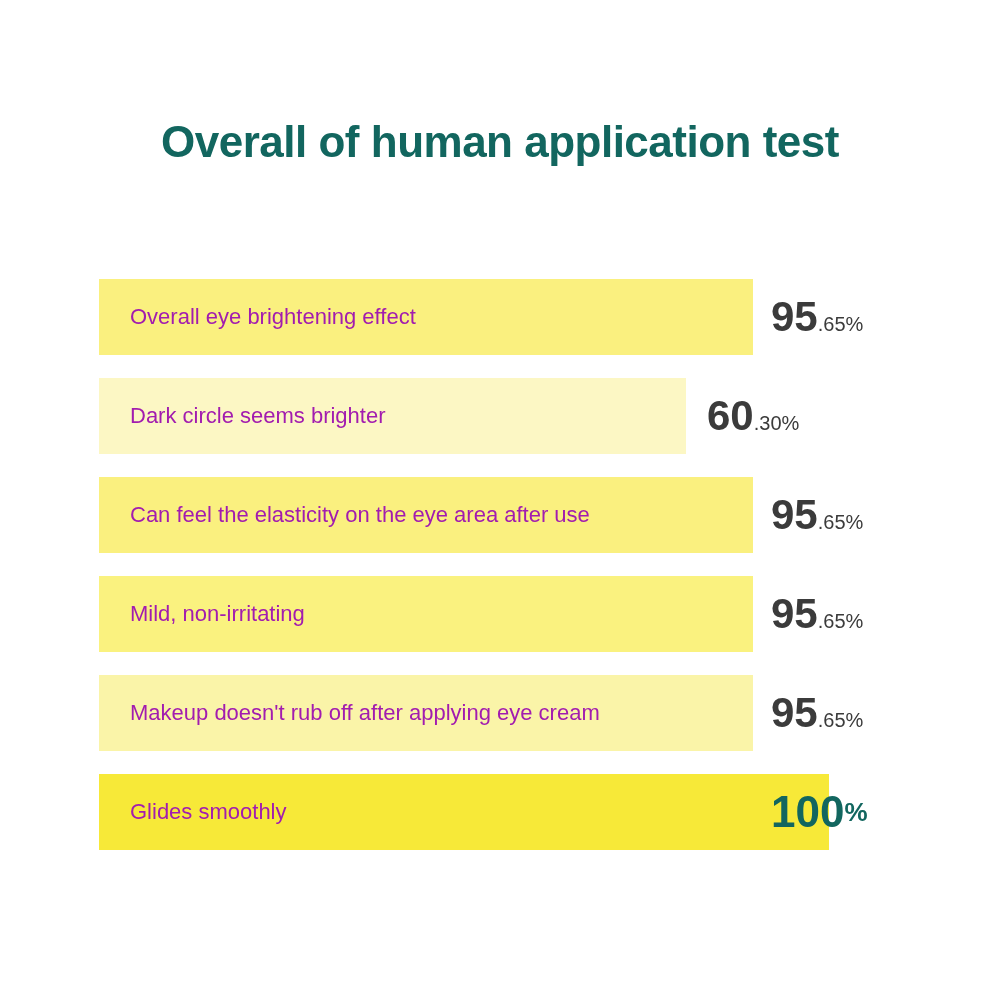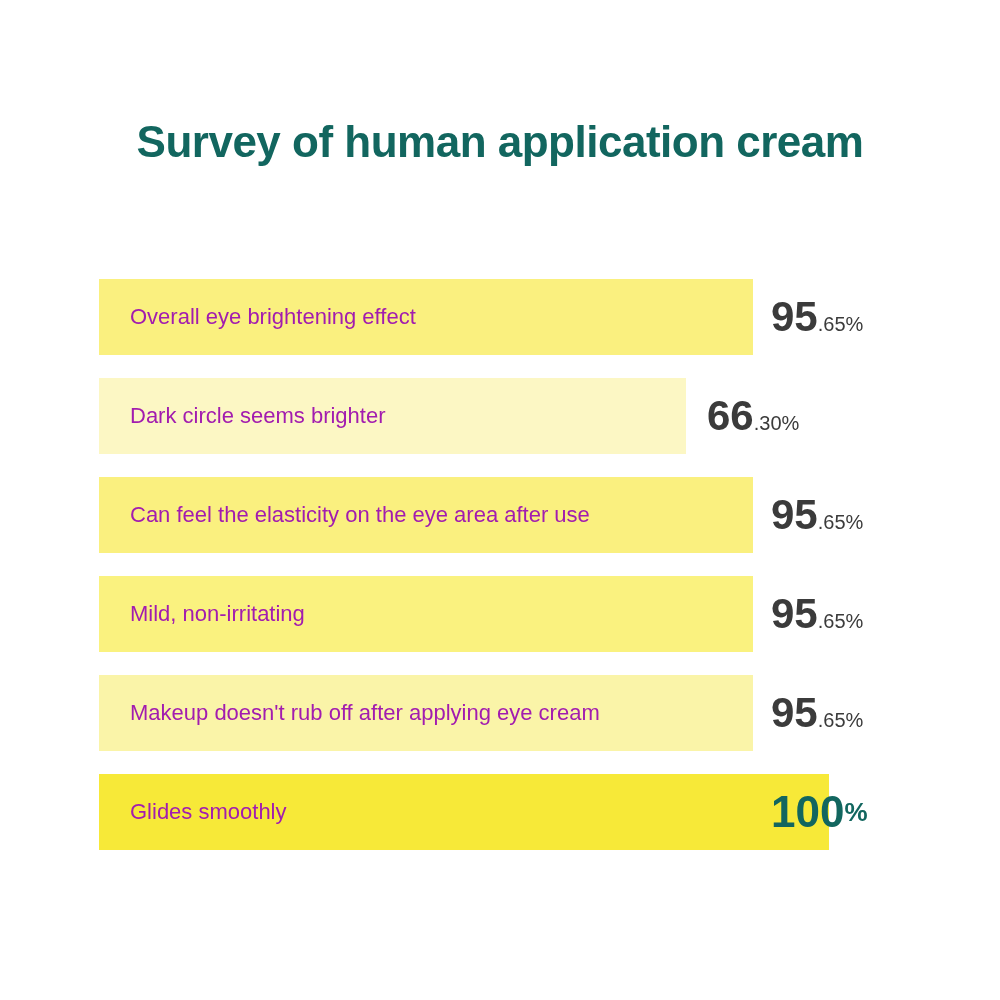--- a/index.html
+++ b/index.html
@@ -95,42 +95,42 @@
     font-size: 26px;
     font-weight: bold;
     color: #12665f;
   }
 </style>
 </head>
 <body>
 
 <div class="poster">
 
-  <div class="chart-title">Survey of human application cream</div>
+  <div class="chart-title">Overall of human application test</div>
 
   <div class="bars">
 
     <div class="bar-row">
       <div class="bar-track">
         <div class="bar-fill" style="width: 654px; background: #faf07f;"></div>
       </div>
       <div class="bar-label">Overall eye brightening effect</div>
       <div class="bar-value" style="left: 672px;">
         <span class="vmain">95</span>
           <span class="vdec">.65%</span>
       </div>
     </div>
 
     <div class="bar-row">
       <div class="bar-track">
         <div class="bar-fill" style="width: 587px; background: #fcf7c4;"></div>
       </div>
       <div class="bar-label">Dark circle seems brighter</div>
       <div class="bar-value" style="left: 608px;">
-        <span class="vmain">66</span>
+        <span class="vmain">60</span>
           <span class="vdec">.30%</span>
       </div>
     </div>
 
     <div class="bar-row">
       <div class="bar-track">
         <div class="bar-fill" style="width: 654px; background: #faf07f;"></div>
       </div>
       <div class="bar-label">Can feel the elasticity on the eye area after use</div>
       <div class="bar-value" style="left: 672px;">

